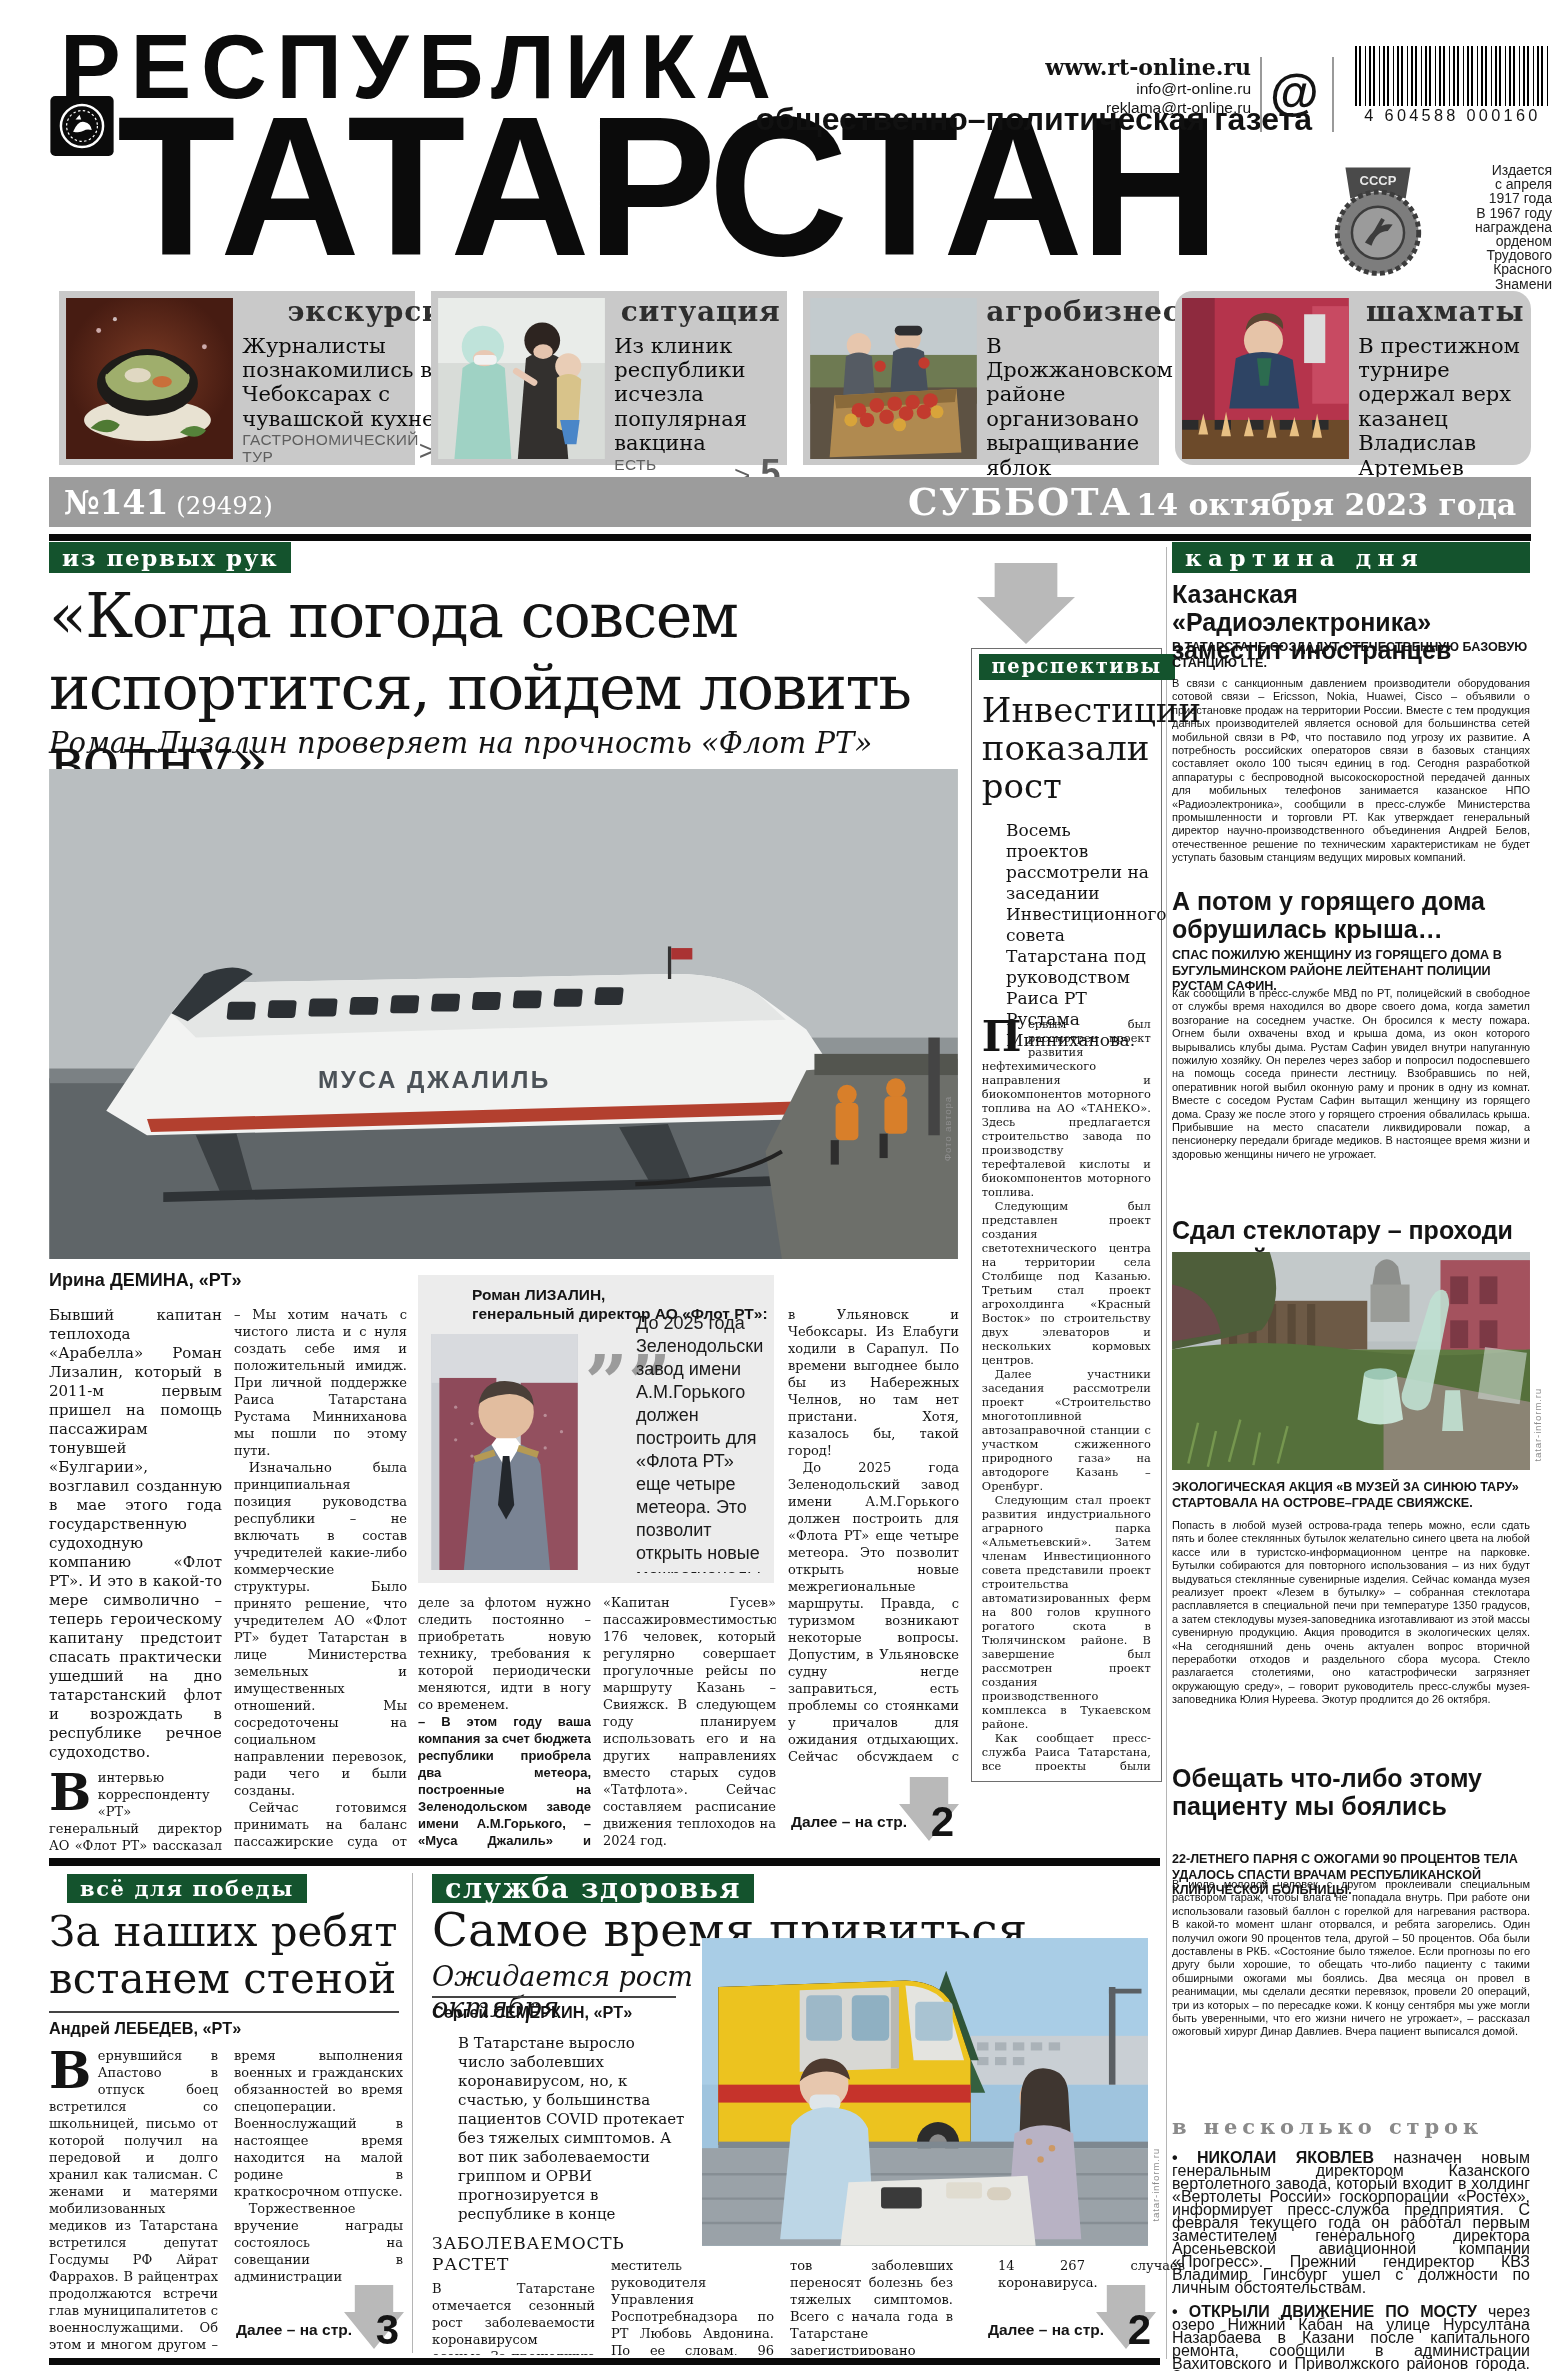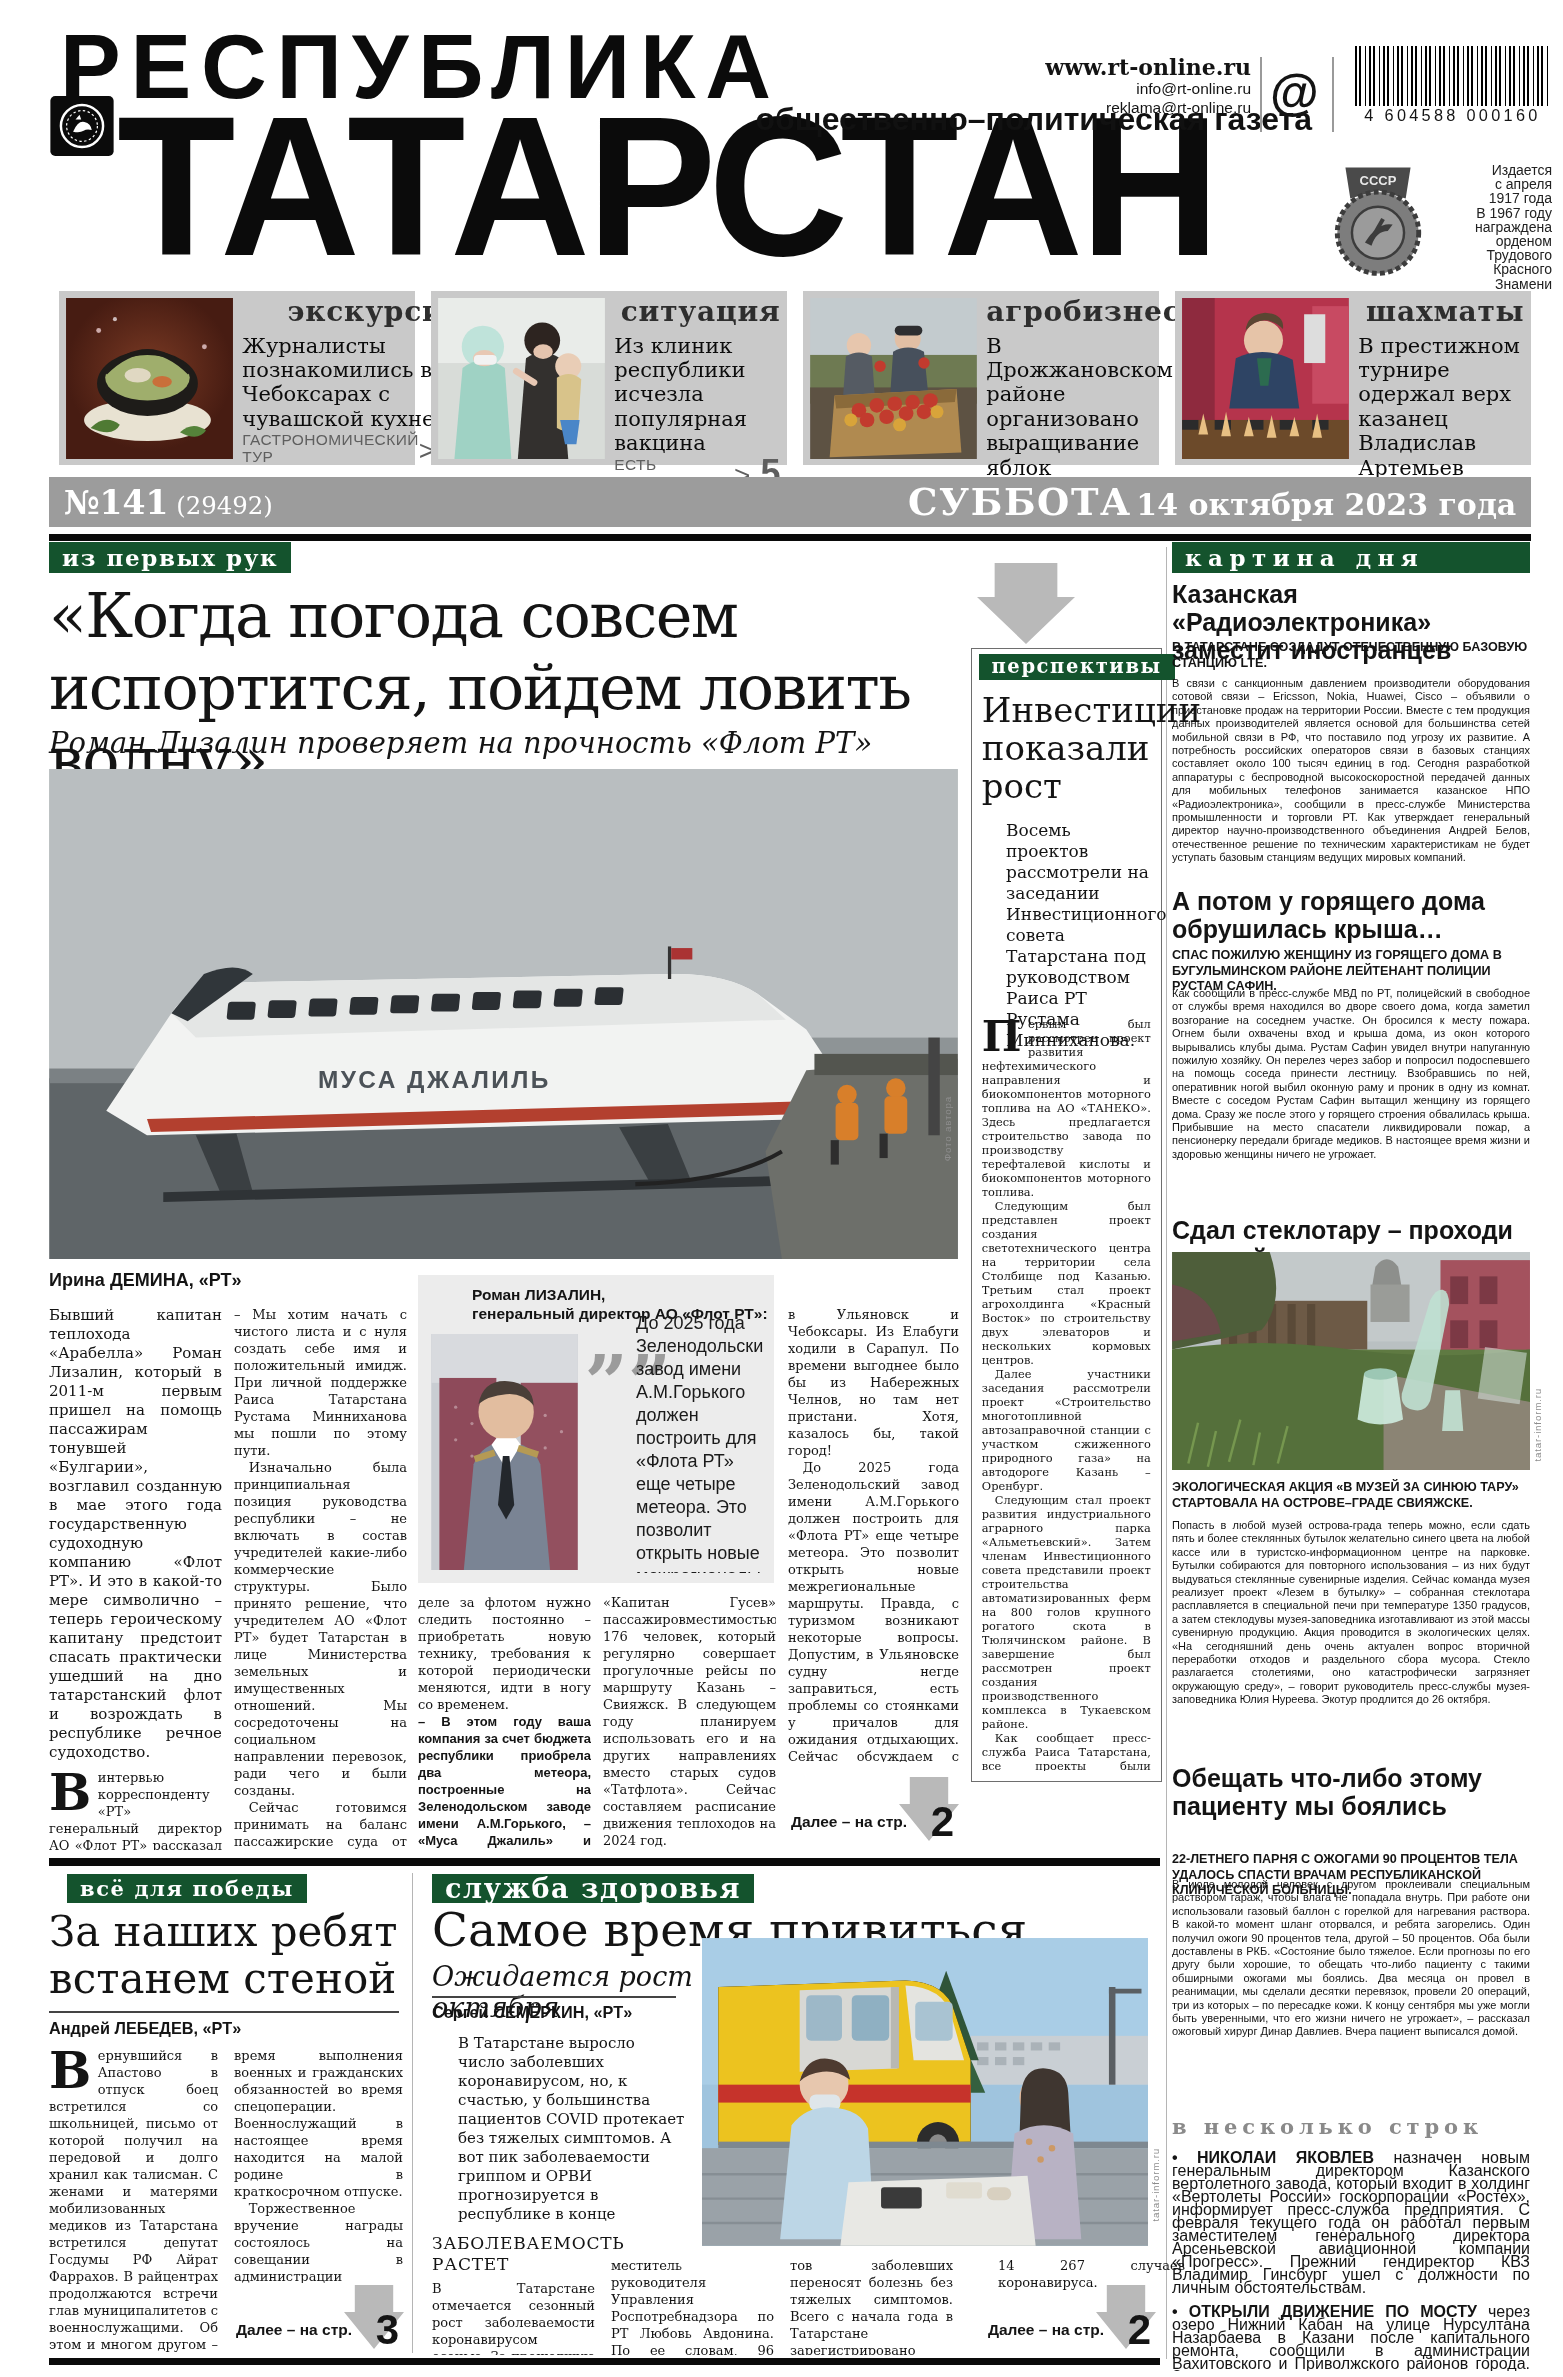--- a/index.html
+++ b/index.html
@@ -217,21 +217,21 @@
       <div class="t-tag">агробизнес</div>
       <div class="t-title">В Дрожжановском районе организовано выращивание яблок</div>
       <div class="t-foot">
         <div class="t-kick sans prelines">СВОЕ
 ДЕЛО</div>
         <div class="t-page sans"><span class="chev">&gt;</span> <span>6</span></div>
       </div>
     </div>
   </div>
 
-  <div class="abs teaser" style="left:1175px;top:291px;width:356px;height:174px;">
+  <div class="abs teaser" style="left:1175px;top:291px;width:356px;height:174px;border-radius:18px;">
     <div class="ph">
       <svg width="167" height="161" viewBox="0 0 205 198">
         <rect width="205" height="198" fill="#b5344c"></rect>
         <rect x="0" y="0" width="40" height="198" fill="#8e2a3e"></rect>
         <rect x="160" y="10" width="45" height="120" fill="#c84a62"></rect>
         <rect x="150" y="20" width="26" height="60" fill="#ddd"></rect>
         <circle cx="100" cy="52" r="24" fill="#e6c4a8"></circle>
         <path d="M78 40 q22 -24 46 -2 q2 -18 -22 -20 q-22 2 -24 22z" fill="#5a4632"></path>
         <path d="M66 74 q34 -16 70 2 l8 60 h-86 z" fill="#2e4464"></path>
         <path d="M92 74 h18 l-4 34 h-10 z" fill="#2c6b4f"></path>

